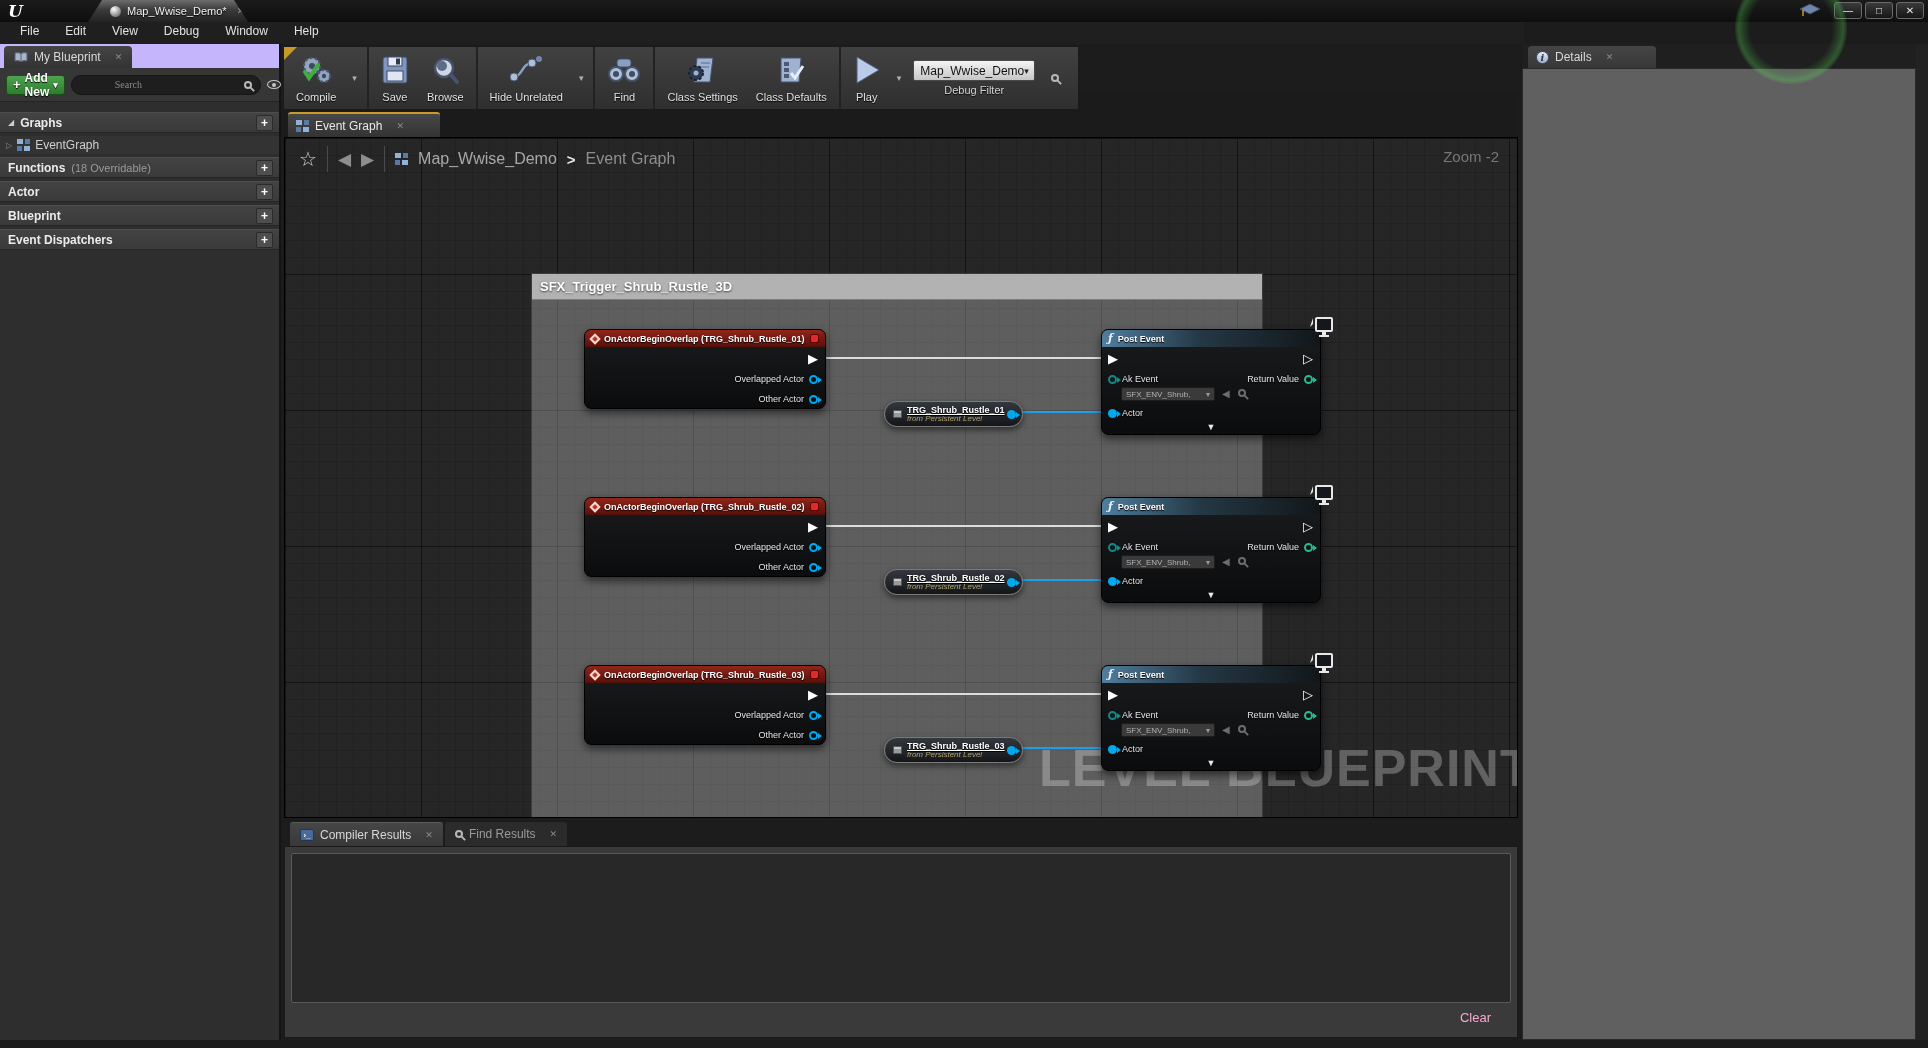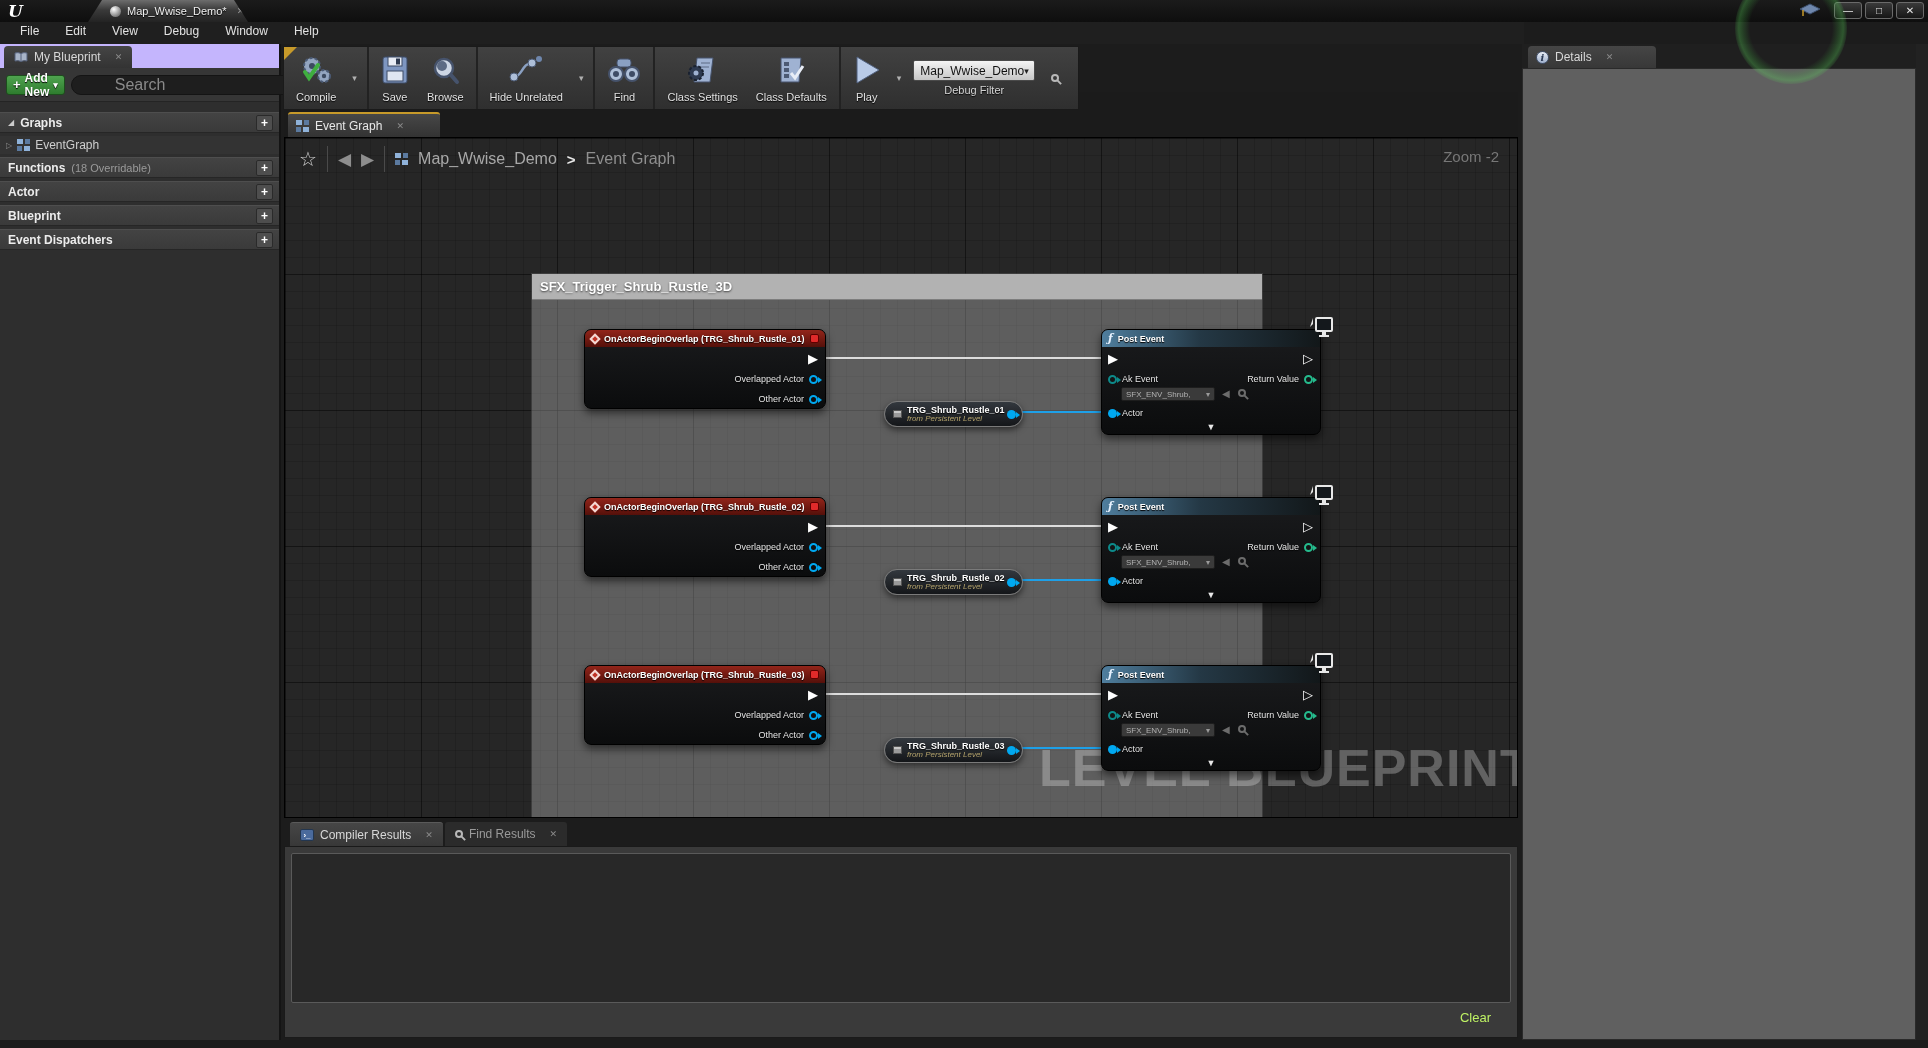--- a/index.html
+++ b/index.html
@@ -46,21 +46,21 @@
   .mbp-toolbar { height:34px; background:#363636; display:flex; align-items:center; gap:6px; padding:0 6px;
     border-bottom:1px solid #242424; }
   .add-new-btn { height:20px; background:linear-gradient(#4fa34f,#2e7c2e); border:1px solid #1d4d1d;
     border-radius:3px; color:#fff; font-size:12px; font-weight:bold; display:flex; align-items:center;
     gap:4px; padding:0 6px; text-shadow:0 1px 1px #000; }
   .add-plus { font-weight:bold; font-size:13px; }
   .caret { font-size:9px; color:inherit; }
   .search-box { flex:1; height:20px; background:#1e1e1e; border:1px solid #141414; border-radius:10px;
     display:flex; align-items:center; padding:0 8px; gap:6px; }
   .search-box input { flex:1; background:transparent; border:none; outline:none; color:#c8c8c8;
-    font-size:16px; font-family:Liberation Sans, sans-serif;margin-left:35px; }
+    font-size:10px; font-family:Liberation Serif, serif;margin-left:35px; }
   .search-box input::placeholder { color:#8a8a8a; }
   .mag { width:8px; height:8px; border:2px solid #b8b8b8; border-radius:50%; position:relative; flex:0 0 auto; }
   .mag::after { content:""; position:absolute; width:2px; height:6px; background:#b8b8b8;
     right:-3px; bottom:-5px; transform:rotate(-45deg); }
   .eye-btn { display:flex; align-items:center; gap:3px; color:#9a9a9a; }
   .eye { width:14px; height:9px; border:1px solid #c4c4c4; border-radius:50%; position:relative; }
   .eye::after { content:""; position:absolute; left:4px; top:2px; width:4px; height:4px;
     border-radius:50%; background:#c4c4c4; }
   .mbp-sections { padding-top:10px; }
   .section-header { height:21px; background:linear-gradient(#434343,#3a3a3a); border-top:1px solid #4e4e4e;
@@ -164,21 +164,21 @@
     border-left:4px solid currentColor; border-top:3px solid transparent; border-bottom:3px solid transparent; }
   .pin.hollow::after { left:7px; }
   .c-blue { color:#00a8f0; } .c-teal { color:#0d8a8a; } .c-green { color:#25bb8d; }
 
   .var-node { position:absolute; left:599px; top:72px; width:139px; height:26px;
     background:linear-gradient(#33383e,#141619); border:1px solid #7a7a7a; border-radius:13px;
     box-shadow:0 3px 6px rgba(0,0,0,.5); display:flex; align-items:center; padding:0 8px; gap:5px; }
   .crate-icon { width:9px; height:8px; background:#9a9a9a; border:1px solid #555;
     box-shadow:inset 0 2px 0 #c8c8c8; flex:0 0 auto; }
   .var-texts { display:flex; flex-direction:column; line-height:1; flex:1; }
-  .var-title { color:#fff; font-size:9px; font-weight:bold; white-space:nowrap; text-shadow:0 1px 1px #000; }
+  .var-title { color:#fff; font-size:9px; font-weight:bold; white-space:nowrap; text-shadow:0 1px 1px #000;text-decoration:underline; }
   .var-subtitle { color:#b3a26b; font-size:8px; font-style:italic; white-space:nowrap; }
   .var-pin { position:absolute; right:6px; top:8px; }
 
   .post-node { left:816px; top:0; width:220px; height:106px; }
   .post-node .node-header { background:linear-gradient(90deg,#4f7e9e 0%,#243845 45%,#121719 100%); }
   .fn-icon { color:#e8f2ff; font-family:"DejaVu Serif", serif; font-style:italic; font-size:11px;
     font-weight:bold; }
   .ak-dropdown { position:absolute; left:19px; top:57px; width:94px; height:14px; background:#3a3a3a;
     border:1px solid #1d1d1d; border-radius:2px; display:flex; align-items:center;
     justify-content:space-between; padding:0 4px; }
@@ -198,21 +198,21 @@
     border-radius:3px 3px 0 0; }
   .bp-tab.active { background:linear-gradient(#464646,#383838); border-top:1px solid #5a5a5a; }
   .bp-tab.inactive { background:#2b2b2b; }
   .bp-tab-label { color:#d8d8d8; font-size:12px; }
   .bp-tab.inactive .bp-tab-label { color:#9a9a9a; }
   .console-icon { width:14px; height:12px; background:#4a6a9c; border:1px solid #23364f; border-radius:2px;
     color:#fff; font-size:8px; font-weight:bold; line-height:11px; text-align:center; }
   .bp-body { height:192px; background:#3a3a3a; border:1px solid #1a1a1a; position:relative; }
   .results-area { position:absolute; left:6px; top:6px; width:1220px; height:150px;
     background:#282828; border:1px solid #5a5a5a; border-radius:2px; }
-  .clear-btn { position:absolute; right:26px; bottom:12px; color:#bef264; font-size:13px; }
+  .clear-btn { position:absolute; right:26px; bottom:12px; color:#f9a8d4; font-size:13px; }
 
   
   #details { position:absolute; left:1522px; top:44px; width:394px; height:996px; background:#1f1f1f; }
   .details-tabbar { height:24px; background:#1f1f1f; position:relative; }
   .details-tab { position:absolute; left:6px; bottom:0; height:22px; width:128px;
     background:linear-gradient(#454545,#383838); border-radius:4px 4px 0 0;
     display:flex; align-items:center; gap:6px; padding:0 8px; }
   .info-icon { width:13px; height:13px; border-radius:50%; background:linear-gradient(#e8edf6,#9fb0cc);
     border:1px solid #45546e; color:#2b3a55; font-family:"DejaVu Serif", serif; font-style:italic;
     font-weight:bold; font-size:10px; line-height:12px; text-align:center; }

